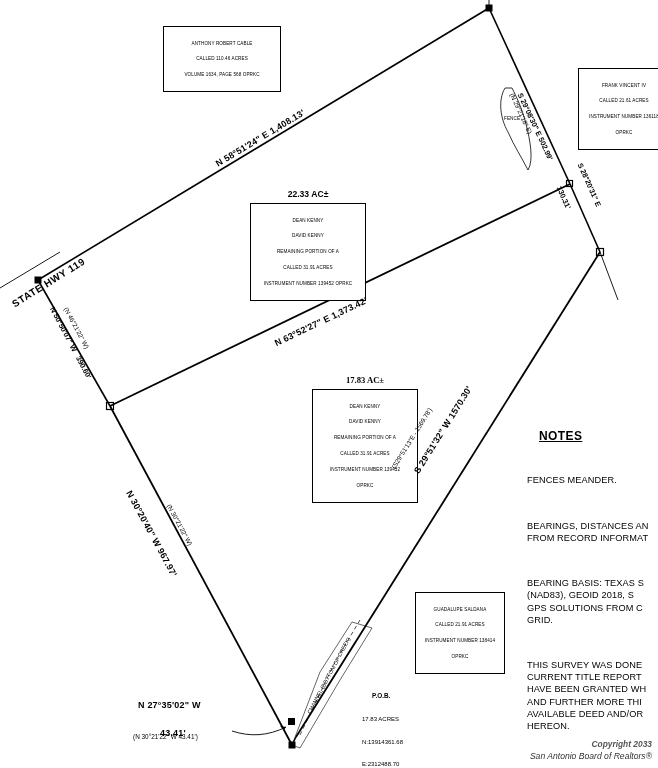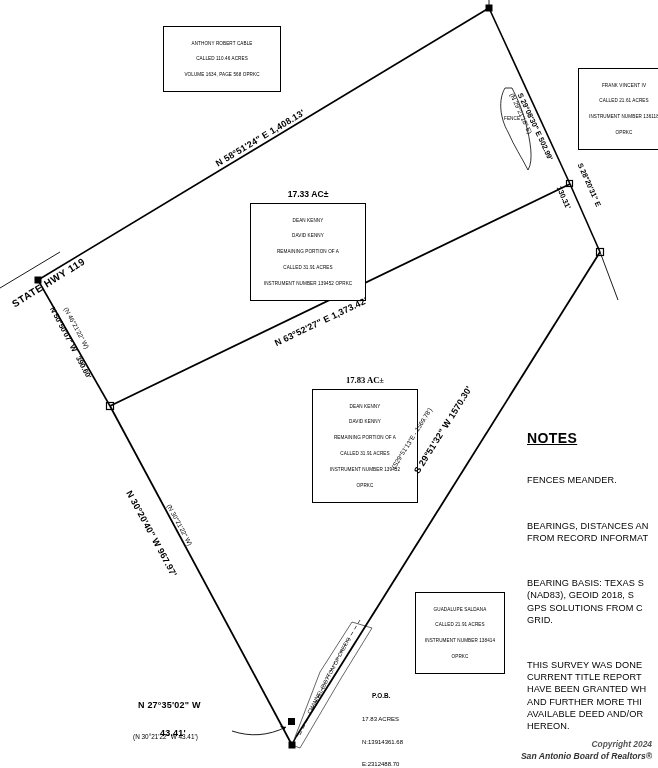--- a/index.html
+++ b/index.html
@@ -55,24 +55,25 @@
   }
   .paren {
     font-size: 6.4px;
   }
   .acreage {
     font-size: 8.6px;
     font-weight: bold;
     text-align: center;
   }
   .notes-title {
-    font-size: 14px;
+    font-size: 12px;
     font-weight: bold;
     letter-spacing: 0.4px;
     text-decoration: underline;
+    margin-left: 12px;
   }
   .notes-body {
     font-size: 9.2px;
     line-height: 1.32;
     letter-spacing: 0.1px;
   }
   .notes-body .ital {
     font-style: italic;
   }
   .hwy {
@@ -96,21 +97,21 @@
     font-weight: bold;
     font-style: italic;
     color: #555;
     text-align: right;
   }
   .copyright2 {
     position: absolute;
     right: 6px;
     bottom: 7px;
     font-size: 8.6px;
-    font-weight: bold;
+    font-weight: normal;
     font-style: italic;
     color: #333;
     text-align: right;
   }
   .rot {
     transform-origin: 0 0;
   }
 </style>
 </head>
 <body>
@@ -163,21 +164,21 @@
     <div>OPRKC</div>
   </div>
 
   <div class="lbl box tiny" style="left:415px; top:592px; width:90px;">
     <div>GUADALUPE SALDANA</div>
     <div>CALLED 21.91 ACRES</div>
     <div>INSTRUMENT NUMBER 138414</div>
     <div>OPRKC</div>
   </div>
 
-  <div class="lbl acreage" style="left:248px; top:190px; width:120px;">17.33 AC±</div>
+  <div class="lbl acreage" style="left:248px; top:190px; width:120px;">22.33 AC±</div>
   <div class="lbl box tiny" style="left:250px; top:203px; width:116px;">
     <div>DEAN KENNY</div>
     <div>DAVID KENNY</div>
     <div>REMAINING PORTION OF A</div>
     <div>CALLED 31.91 ACRES</div>
     <div>INSTRUMENT NUMBER 139452 OPRKC</div>
   </div>
 
   <div class="lbl acreage" style="left:310px; top:376px; width:110px;font-family:Liberation Serif, serif;">17.83 AC±</div>
   <div class="lbl box tiny" style="left:312px; top:389px; width:106px;">
@@ -239,16 +240,16 @@
 AND FURTHER MORE THI
 AVAILABLE DEED AND/OR
 HEREON.</div>
     <div class="ital" style="margin-bottom: 9px; white-space: pre-line;">THIS SURVEY SUBSTANTIA
 TEXAS SOCIETY OF PROF
 PRACTICE REQUIREMENTS
 STANDARD LAND SURVEY.</div>
     
   </div>
 
-  <div class="copyright">Copyright 2024</div>
+  <div class="copyright">Copyright 2033</div>
   <div class="copyright2">San Antonio Board of Realtors®</div>
 
 </div>
 
 </body></html>

